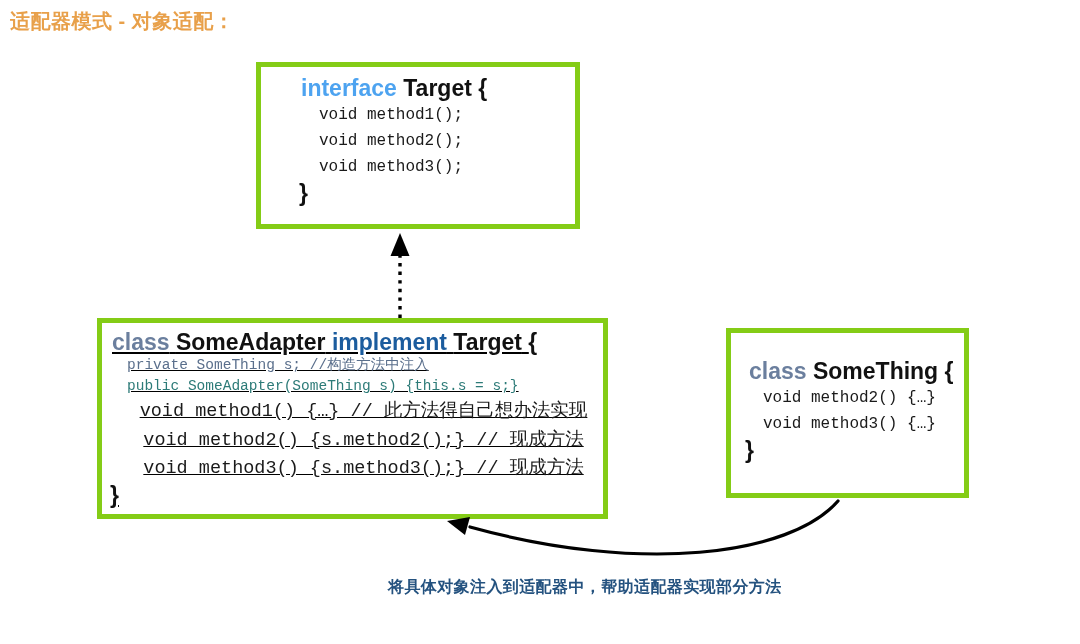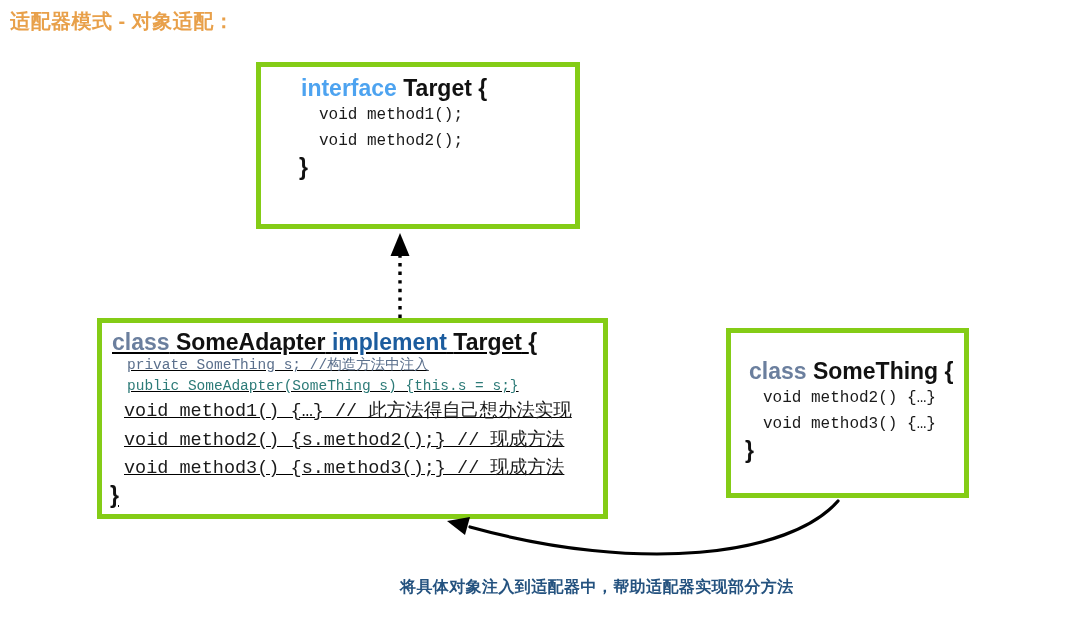--- a/index.html
+++ b/index.html
@@ -88,21 +88,21 @@
   #box-adapter .box-header { margin: 6px 0 0 10px; }
   #box-adapter .small-body {
     font-family: "Liberation Mono", monospace;
     font-size: 14.5px;
     line-height: 1.43;
     white-space: nowrap;
     margin-left: 25px;
   }
   .tone-private { color: #5a6f8c; }
   .tone-public  { color: #2d7b78; }
-  #box-adapter .box-body  { margin: 1px 0 0 22px; font-size: 18.5px; line-height: 1.5; }
+  #box-adapter .box-body  { margin: 1px 0 0 22px; font-size: 18.5px; line-height: 1.5; text-align: center; }
   #box-adapter .box-close { margin: 0 0 0 8px; }
 
   
   #box-something {
     left: 726px;
     top: 328px;
     width: 243px;
     height: 170px;
   }
   #box-something .box-header { margin: 25px 0 0 18px; }
@@ -117,21 +117,21 @@
     top: 0;
     width: 1080px;
     height: 644px;
     pointer-events: none;
     overflow: visible;
   }
 
   
   #caption {
     position: absolute;
-    left: 400px;
+    left: 388px;
     top: 577px;
     font-size: 16px;
     font-weight: bold;
     color: #24527f;
     white-space: nowrap;
     letter-spacing: 0.4px;
   }
 </style>
 </head>
 <body>
@@ -141,20 +141,21 @@
   <div id="page-title">适配器模式 - 对象适配：</div>
 
   <div class="uml-box" id="box-target">
     <div class="box-header">
       <span class="kw-interface">interface</span>
       <span>Target</span>
       <span>{</span>
     </div>
     <div class="box-body">void method1();</div>
     <div class="box-body">void method2();</div>
+    <div class="box-body">void method3();</div>
     <div class="box-close">}</div>
   </div>
 
   <div class="uml-box" id="box-adapter">
     <div class="box-header">
       <span class="kw-class">class</span>
       <span>SomeAdapter</span>
       <span class="kw-implement">implement</span>
       <span>Target</span>
       <span>{</span>

